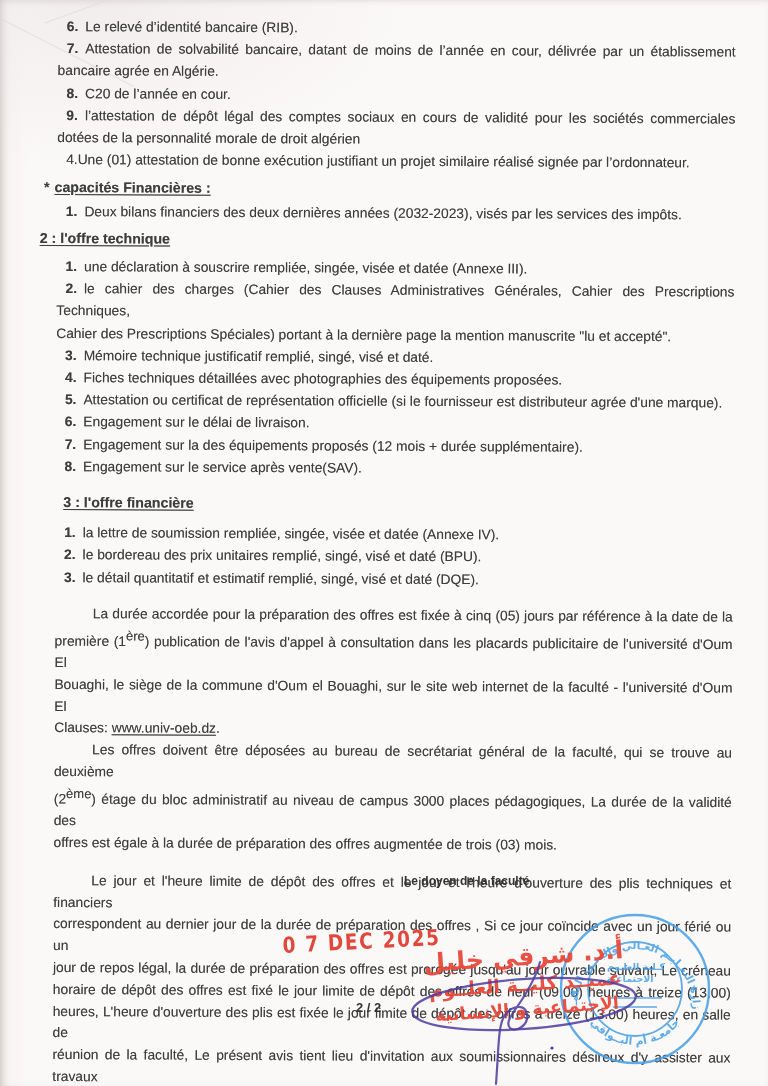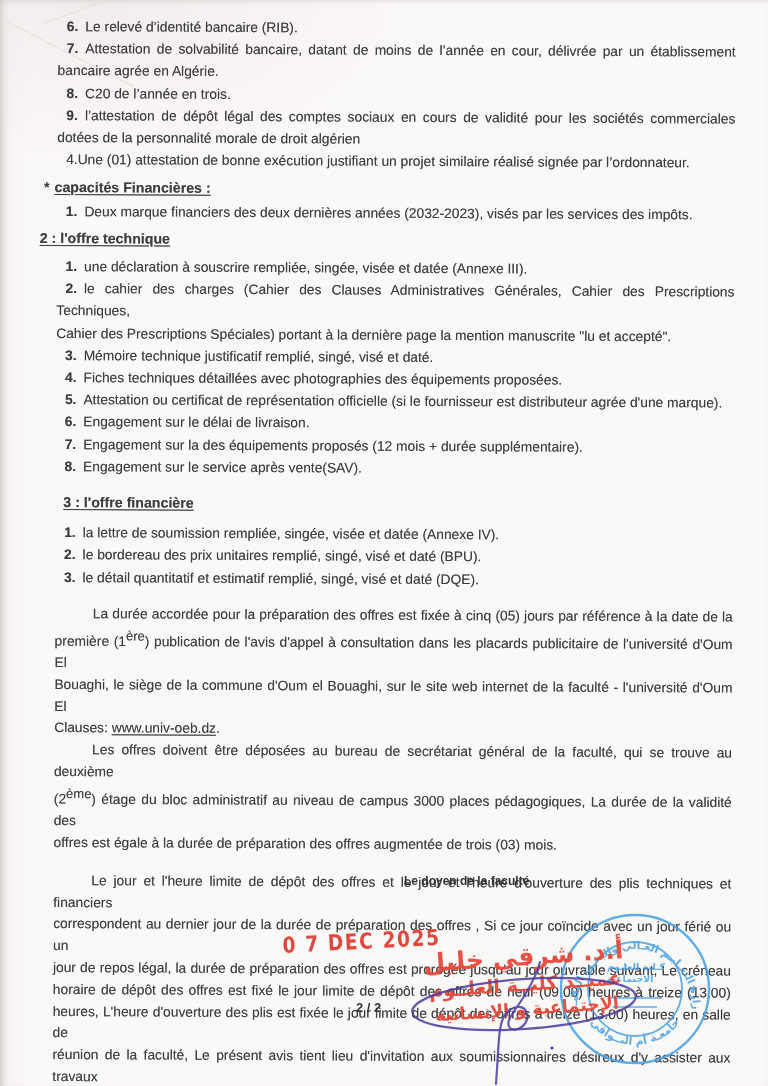--- a/index.html
+++ b/index.html
@@ -68,36 +68,36 @@
 
     <div>
       <div class="li">
           <div class="line last"><span class="num">6.</span><span>Le relevé d’identité bancaire (RIB).</span></div>
         </div>
       <div class="li">
           <div class="line"><span class="num">7.</span><span>Attestation de solvabilité bancaire, datant de moins </span><span class="b">de l’année en cour</span><span>, délivrée par un établissement</span></div>
           <div class="line last"><span>bancaire agrée en Algérie.</span></div>
         </div>
       <div class="li">
-          <div class="line last"><span class="num">8.</span><span>C20 de l’année en trois.</span></div>
+          <div class="line last"><span class="num">8.</span><span>C20 de l’année en cour.</span></div>
         </div>
       <div class="li">
           <div class="line"><span class="num">9.</span><span>l’attestation de dépôt légal des comptes sociaux en cours de validité pour les sociétés commerciales</span></div>
           <div class="line last"><span>dotées de la personnalité morale de droit algérien</span></div>
         </div>
       <div class="li">
           <div class="line last"><span class="b">4.</span><span class="b">Une (01) attestation</span><span> de bonne exécution  justifiant un projet similaire réalisé signée par l’ordonnateur.</span></div>
         </div>
     </div>
 
     <div class="h h-cap">
       <span class="marker">*</span><span class="ut">capacités Financières :</span>
     </div>
     <div class="li">
-        <div class="line last"><span class="num">1.</span><span class="b">Deux marque</span><span> financiers des deux dernières années </span><span class="b">(2032-2023),</span><span> visés par les services des impôts.</span></div>
+        <div class="line last"><span class="num">1.</span><span class="b">Deux bilans</span><span> financiers des deux dernières années </span><span class="b">(2032-2023),</span><span> visés par les services des impôts.</span></div>
       </div>
 
     <div class="h h-tech">
       <span class="ut">2 : l'offre technique</span>
     </div>
     <div>
       <div class="li">
           <div class="line last"><span class="num">1.</span><span>une déclaration à souscrire rempliée, singée, visée et datée (Annexe III).</span></div>
         </div>
       <div class="li">

